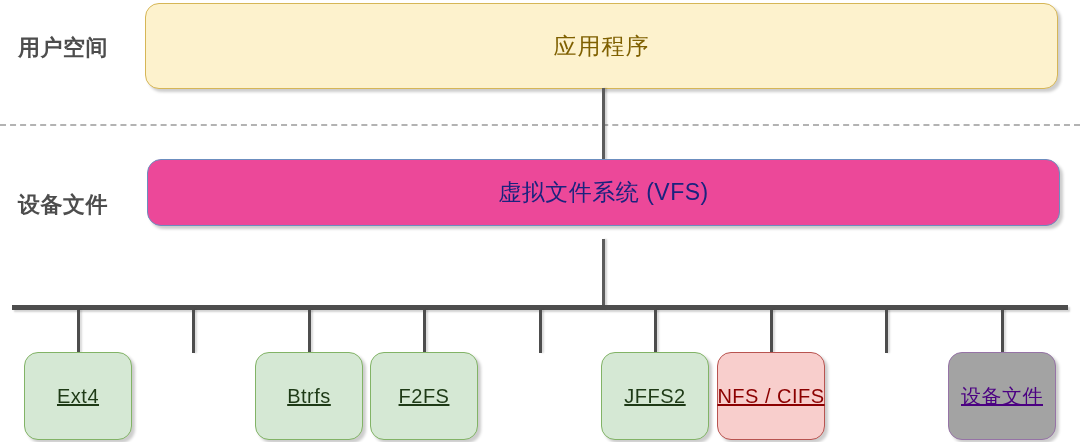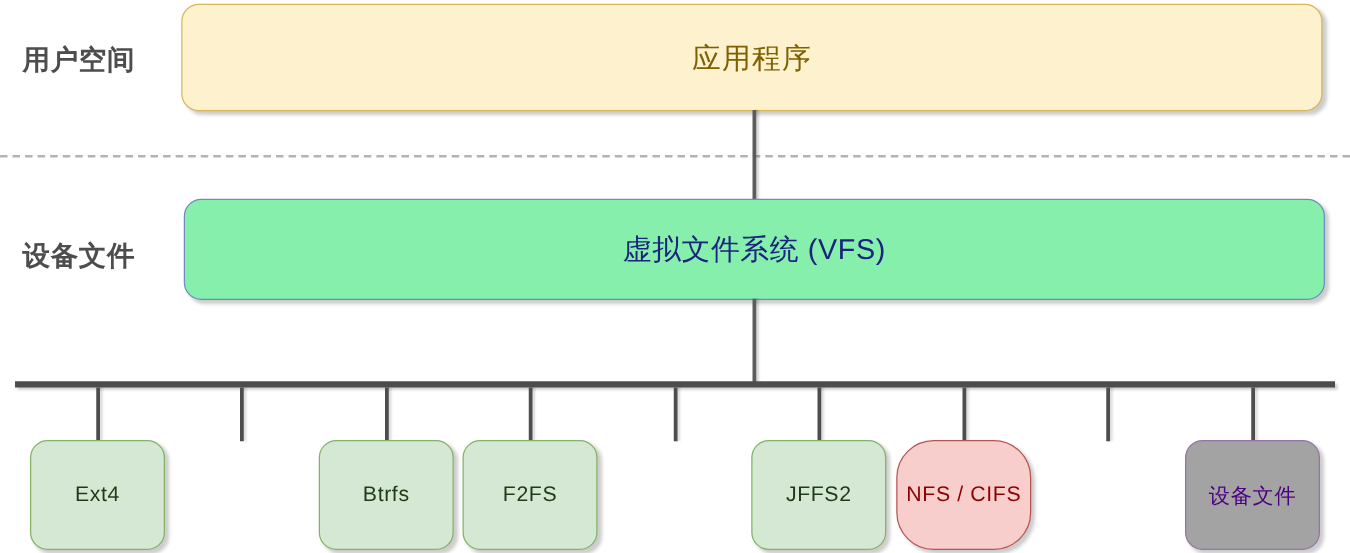--- a/index.html
+++ b/index.html
@@ -72,22 +72,22 @@
     font-size: 23px;
     color: #7f6000;
     letter-spacing: 1px;
   }
 
   
   #node-vfs {
     left: 147px;
     top: 159px;
     width: 913px;
-    height: 81px;
-    background: #86efac;
+    height: 67px;
+    background: #ec4899;
     border-color: #6c8ebf;
     border-radius: 14px;
   }
   #node-vfs .node-text {
     font-size: 23px;
     color: #1a237e;
     letter-spacing: 0.5px;
   }
 
   
@@ -144,23 +144,24 @@
     box-sizing: border-box;
     display: flex;
     align-items: center;
     justify-content: center;
     border-radius: 14px;
     border-style: solid;
     border-width: 1.6px;
     box-shadow: 3px 3px 3px rgba(0,0,0,0.20);
   }
   .fs-node .node-text {
-    font-size: 17px;
+    font-size: 20px;
     letter-spacing: 0.5px;
     white-space: nowrap;
+    text-decoration: underline;
   }
 
   
   .palette-green  { background: #d5e8d4; border-color: #82b366; }
   .palette-green  .node-text { color: #1e3a16; }
   .palette-red    { background: #f8cecc; border-color: #b85450; }
   .palette-red    .node-text { color: #8b0000; }
   .palette-purple { background: #a3a3a3; border-color: #9673a6; }
   .palette-purple .node-text { color: #4b0082; }
 </style>
@@ -207,21 +208,21 @@
       </div>
       <div class="fs-node palette-green" style="left: 255px; width: 108px;">
         <span class="node-text">Btrfs</span>
       </div>
       <div class="fs-node palette-green" style="left: 370px; width: 108px;">
         <span class="node-text">F2FS</span>
       </div>
       <div class="fs-node palette-green" style="left: 601px; width: 108px;">
         <span class="node-text">JFFS2</span>
       </div>
-      <div class="fs-node palette-red" style="left: 717px; width: 108px; border-radius: 30px;">
+      <div class="fs-node palette-red" style="left: 717px; width: 108px;">
         <span class="node-text">NFS / CIFS</span>
       </div>
       <div class="fs-node palette-purple" style="left: 948px; width: 108px;">
         <span class="node-text">设备文件</span>
       </div>
     </div>
 
 </div>
 
 </body></html>

